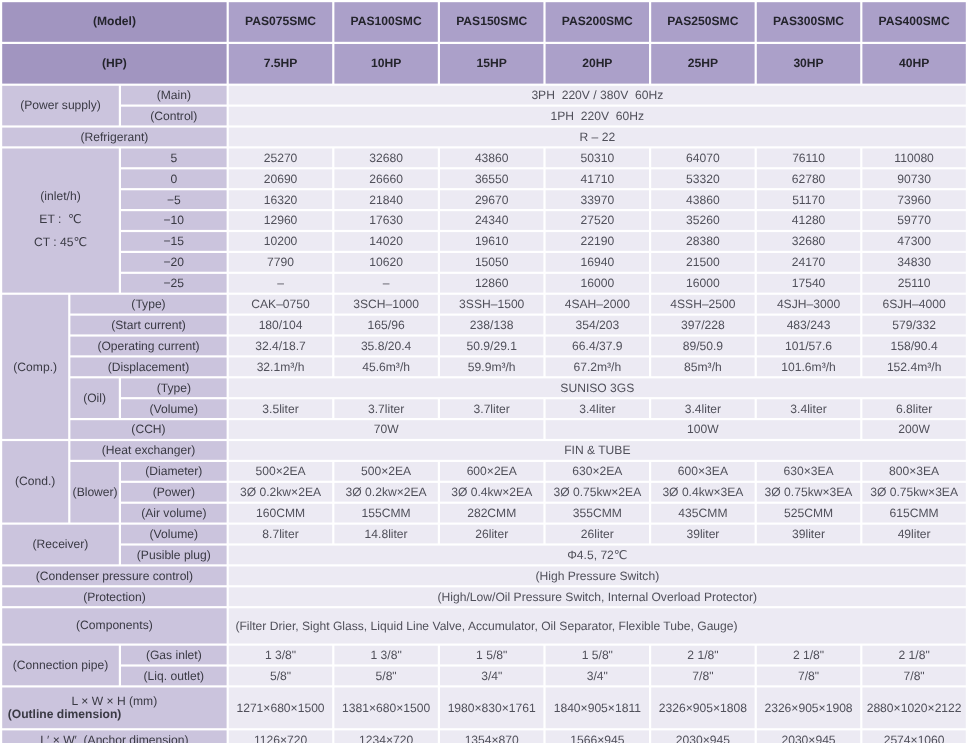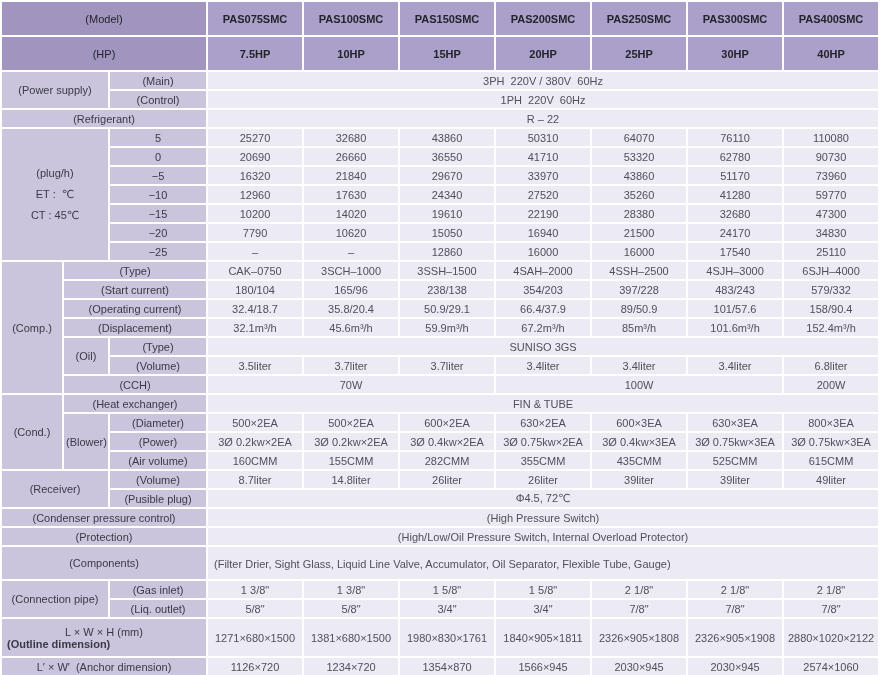--- a/index.html
+++ b/index.html
@@ -1,22 +1,22 @@
 <!DOCTYPE html>
 <html style="--header_label_bg: #a195c0; --header_cell_bg: #aba0c9; --label_bg: #cbc4dd; --data_bg: #eceaf3; --grid: #ffffff;"><head>
 <meta charset="utf-8">
 <title>Spec Table</title>
 <style>
   html,body { margin:0; padding:0; background:#ffffff; }
   body { width:880px; font-family:"Liberation Sans","DejaVu Sans",sans-serif; }
   table { border-collapse:separate; border-spacing:2px; width:880px; table-layout:fixed; background:#ffffff; }
   td { font-size:11px; color:#50505a; text-align:center; vertical-align:middle;
        padding:1px 2px; overflow:hidden; white-space:nowrap; height:17px; box-sizing:border-box; }
-  td.hlbl { background:var(--header_label_bg,#a195c0); color:#24242c; font-weight:normal; height:33px; }
-  td.hdr  { background:var(--header_cell_bg,#aba0c9); color:#24242c; font-weight:bold; height:20px; }
+  td.hlbl { background:var(--header_label_bg,#a195c0); color:#24242c; font-weight:bold; height:20px; }
+  td.hdr  { background:var(--header_cell_bg,#aba0c9); color:#24242c; font-weight:bold; height:36px; }
   td.lbl  { background:var(--label_bg,#cbc4dd); color:#3a3a44; }
   td.d    { background:var(--data_bg,#eceaf3); }
   .pre    { white-space:pre; }
   tr.tall  td { height:32px; }
   tr.tall2 td { height:37px; }
   tr.short td { height:30px; }
   td.left-b { text-align:left; vertical-align:bottom; padding:0 0 9px 6px; }
   .cap-label div { line-height:21px; }
   .dim-label .l1 { text-align:center; }
   .dim-label .l2 { text-align:left; padding-left:3px;font-weight:bold; }
@@ -70,21 +70,21 @@
     <td class="d pre" colspan="7">1PH  220V  60Hz</td>
   </tr>
 
   <tr>
     <td class="lbl" colspan="3">(Refrigerant)</td>
     <td class="d" colspan="7">R – 22</td>
   </tr>
 
   <tr>
     <td class="lbl cap-label" colspan="2" rowspan="7">
-      <div>(plug/h)</div>
+      <div>(inlet/h)</div>
       <div class="pre">ET :  ℃</div>
       <div>CT : 45℃</div>
     </td>
     <td class="lbl">5</td>
   <td class="d">25270</td>
         <td class="d">32680</td>
         <td class="d">43860</td>
         <td class="d">50310</td>
         <td class="d">64070</td>
         <td class="d">76110</td>

